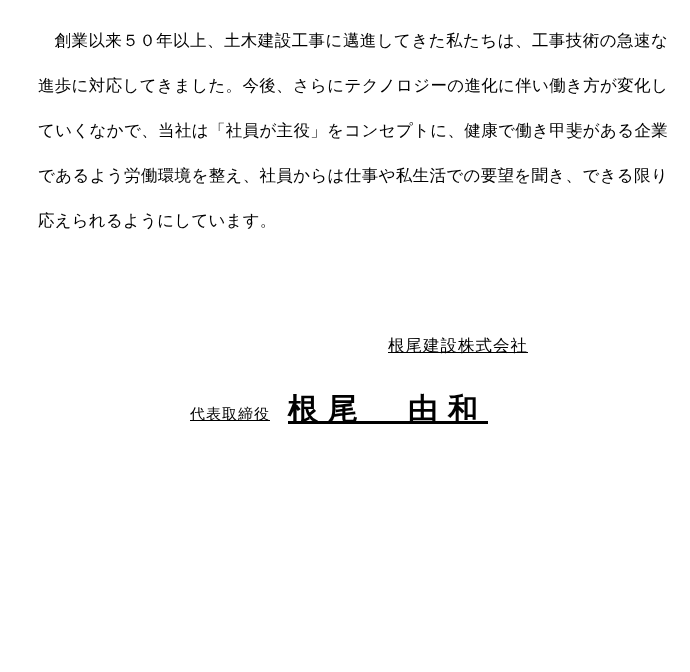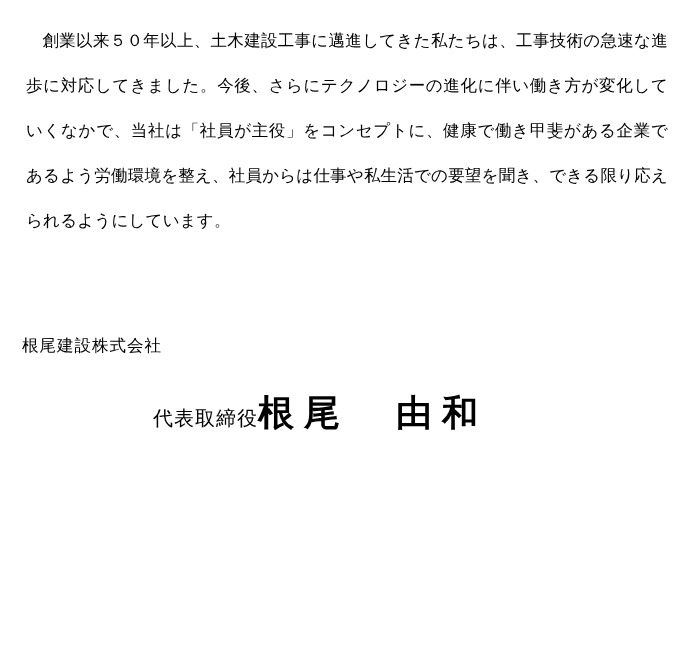--- a/index.html
+++ b/index.html
@@ -20,47 +20,50 @@
     height: 672px;
     box-sizing: border-box;
     padding: 18px 22px 0 22px;
   }
   .para {
     font-size: 16.5px;
     line-height: 45px;
     letter-spacing: 0.2px;
     text-align: justify;
     text-justify: inter-character;
-    margin: 0 0 0 4px;
+    margin: 0 0 0 16px;
     text-indent: 1em;
   }
   .spacer-small { height: 8px; }
   .signature-block {
     margin-top: 72px;
+    text-align: right;
     padding-right: 140px;
+    text-decoration: underline;
   }
   .company {
     font-size: 16.5px;
     line-height: 30px;
     letter-spacing: 1px;
   }
   .signature-row {
     margin-top: 28px;
     display: flex;
     justify-content: flex-end;
     align-items: baseline;
     padding-right: 40px;
   }
   .title-label {
-    font-size: 20px;
+    font-size: 15px;
     letter-spacing: 1px;
+    margin-right: 18px;
   }
   .name-handwritten {
     font-family: "DejaVu Serif", "Liberation Serif", serif;
-    font-size: 36px;
+    font-size: 30px;
     font-weight: bold;
     letter-spacing: 10px;
     white-space: pre;
   }
 </style>
 </head>
 <body>
 
 <div class="page">
 

